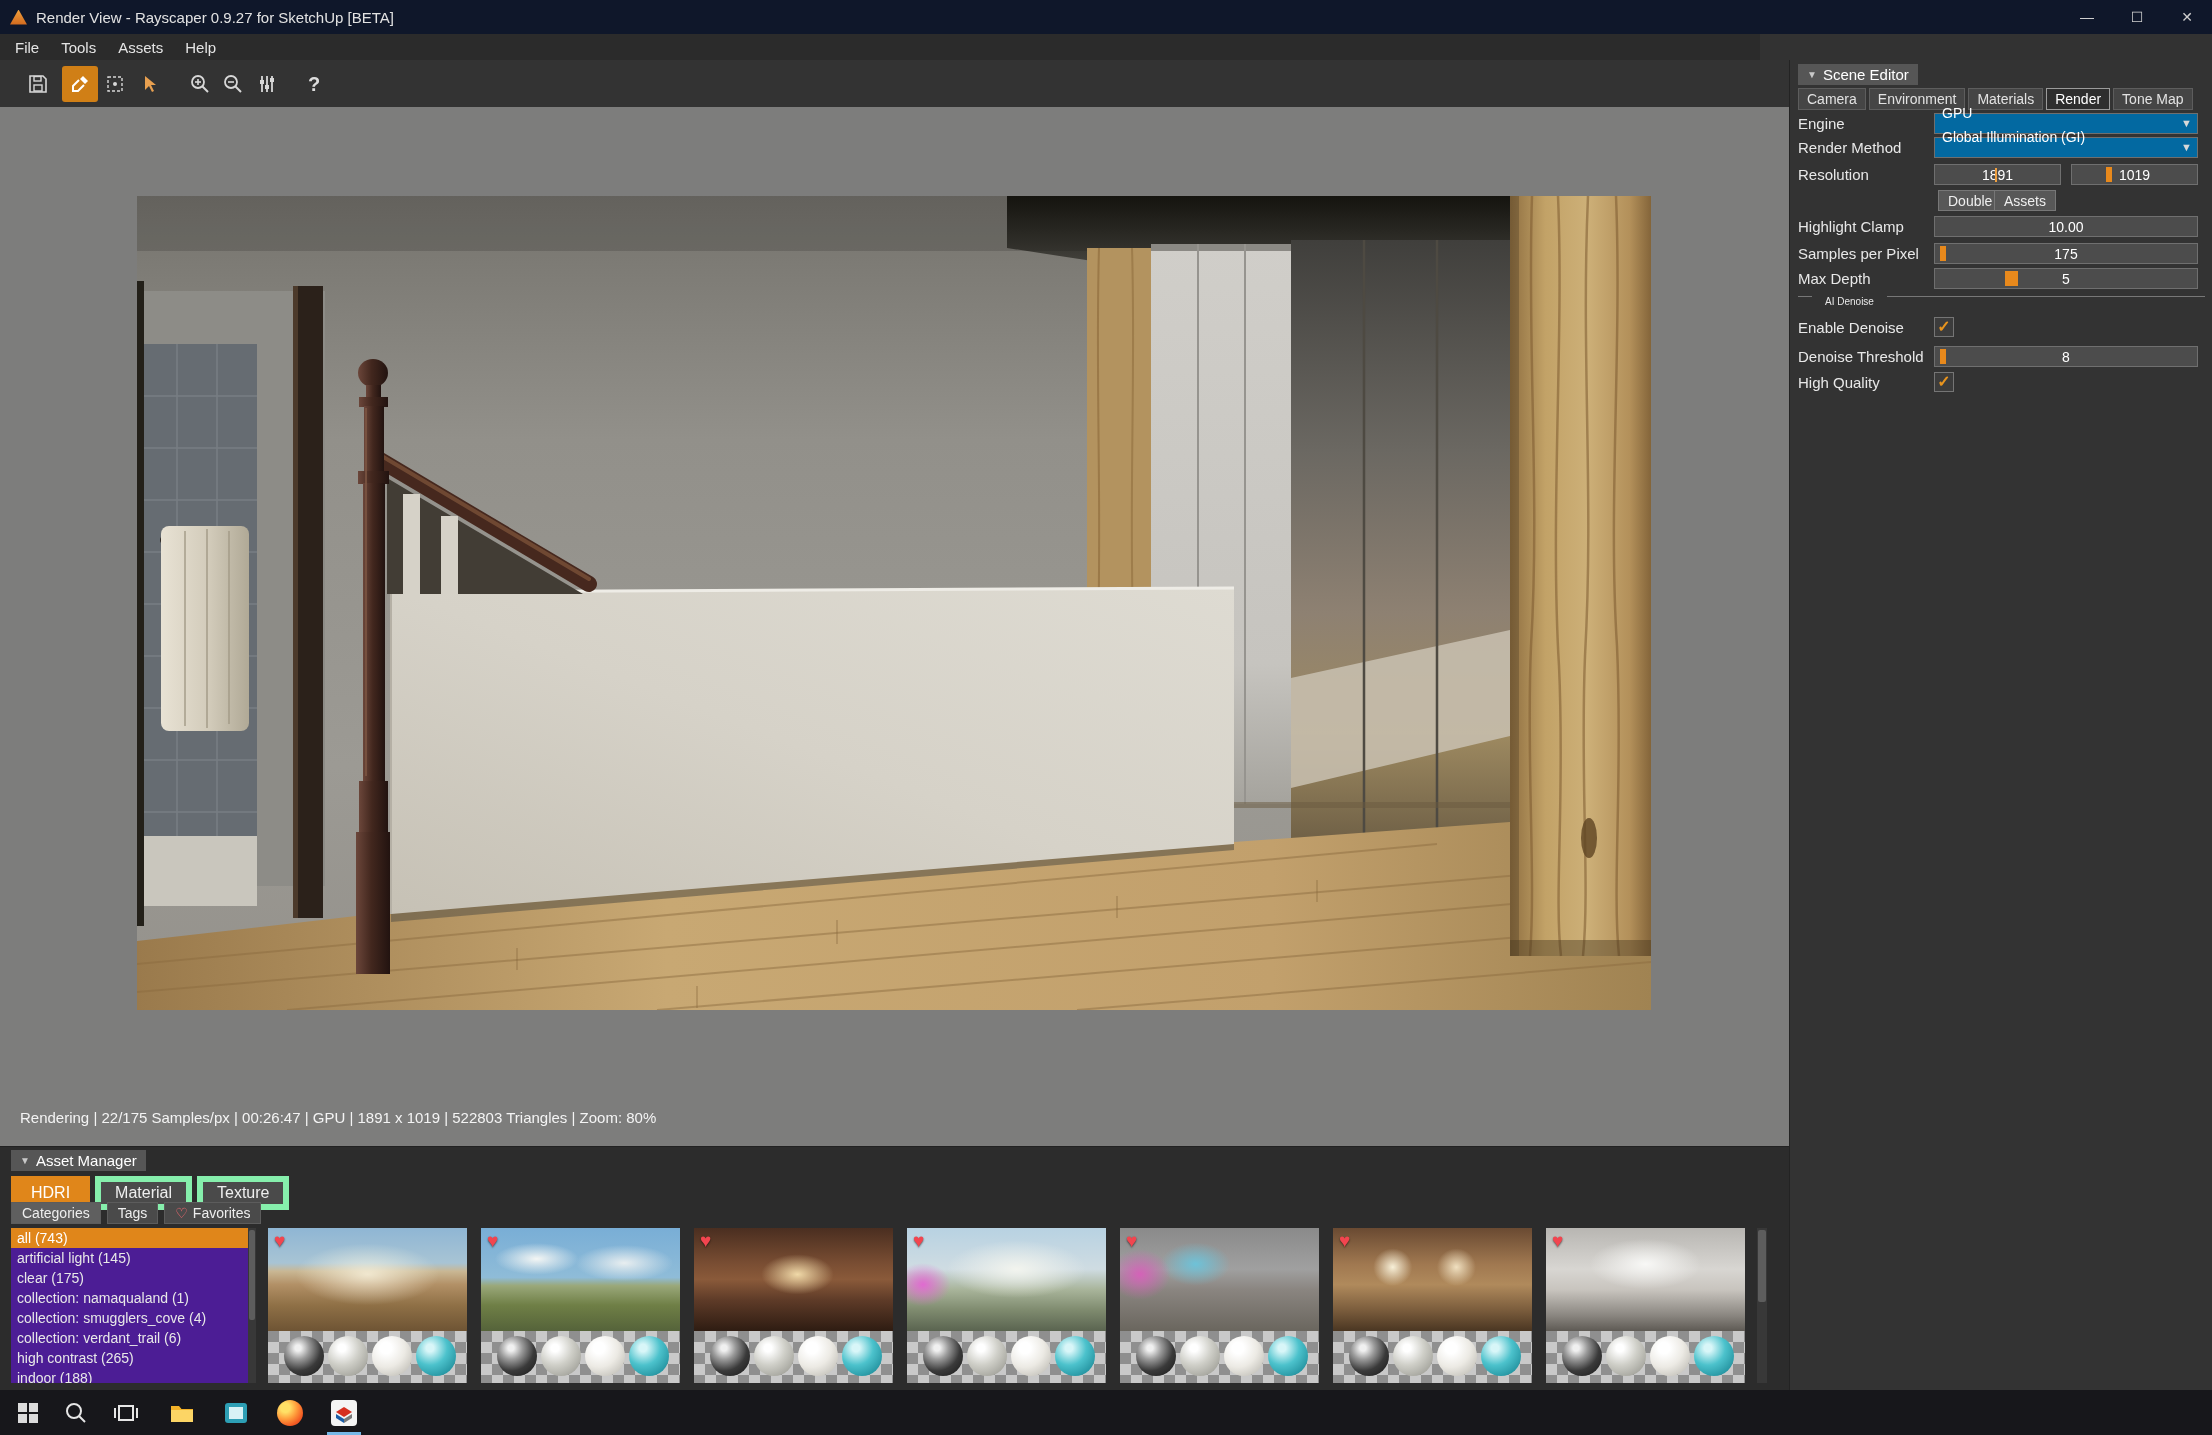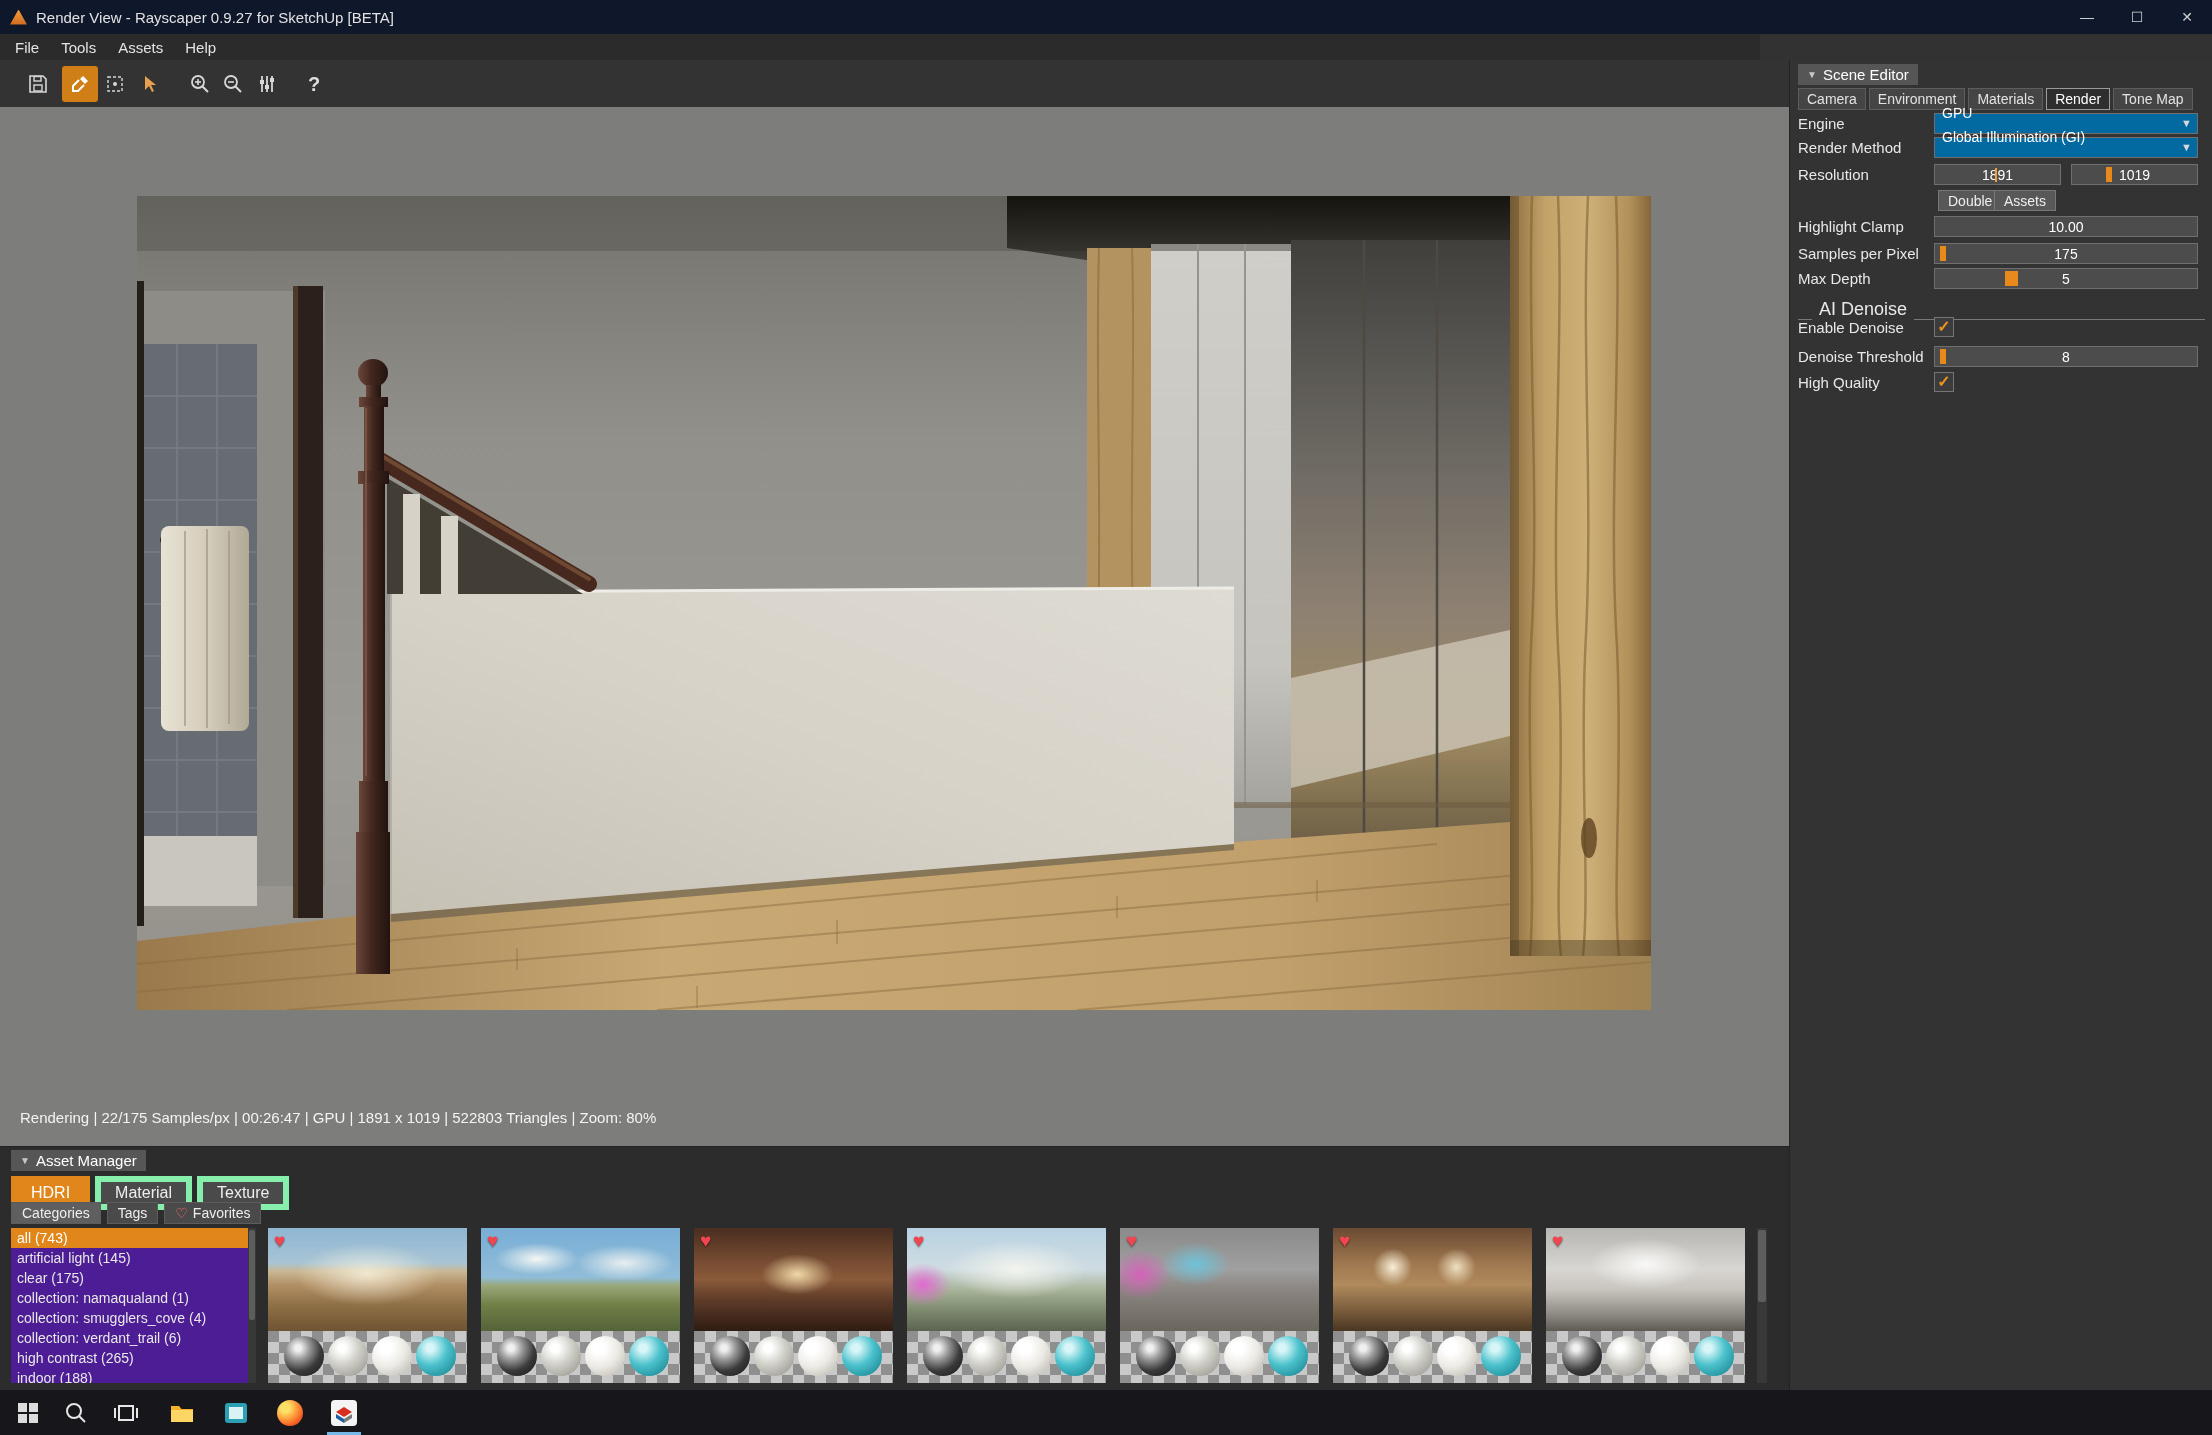--- a/index.html
+++ b/index.html
@@ -36,21 +36,21 @@
   .se-tabs{position:absolute;left:8px;top:28px;display:flex;gap:3px}
   .se-tab{padding:2px 8px;font-size:14px;color:#e2e2e2;background:#454545;border:1px solid #5d5d5d;white-space:nowrap}
   .se-tab.active{background:#2e2e2e;border-color:#9b9b9b;color:#fff}
   .se-row{position:absolute;left:8px;width:407px;height:24px}
   .se-label{position:absolute;left:0;top:2px;font-size:15px;color:#e8e8e8;white-space:nowrap}
   .se-field{position:absolute;top:0;height:21px;background:#4c4c4c;border:1px solid #6f6f6f;color:#fff;display:flex;align-items:center;justify-content:center;font-size:14px;overflow:hidden}
   .se-drop{position:absolute;left:136px;top:0;width:264px;height:21px;background:#0369a1;border:1px solid #6f6f6f;color:#fff;display:flex;align-items:flex-end;padding:0 22px 12px 7px;font-size:14px}
   .dd-arrow{position:absolute;right:5px;top:3px;font-size:11px;color:#d8d8d8}
   .slider-mark{position:absolute;top:2px;width:6px;height:15px;background:#e8891c}
   .se-btn{position:absolute;top:0;height:21px;padding:0 9px;background:#585858;border:1px solid #777;color:#eee;font-size:14px;display:flex;align-items:center}
-  .sep-row{display:flex;align-items:flex-end;gap:7px;color:#e8e8e8;font-size:18px}
+  .sep-row{display:flex;align-items:flex-start;gap:13px;color:#e8e8e8;font-size:10px}
   .sep-line{height:1px;background:#777}
   .checkbox{position:absolute;left:136px;top:0;width:20px;height:20px;background:#3c3c3c;border:1px solid #757575;display:flex;align-items:center;justify-content:center}
   .checkbox .ck{color:#e8941e;font-size:16px;font-weight:bold;line-height:1}
   .caret{position:absolute;left:48%;top:3px;width:2px;height:14px;background:#f0a040}
 
   
   .asset{position:absolute;left:0;top:1146px;width:1789px;height:244px;background:#2c2c2c;border-top:1px solid #222}
   .am-header{position:absolute;left:11px;top:3px;display:flex;align-items:center}
   .am-tabs{position:absolute;left:11px;top:29px;display:flex;gap:5px}
   .am-tab{padding:2px 14px;font-size:16px;color:#eee;background:#4a4a4a;border:6px solid #86efac}

